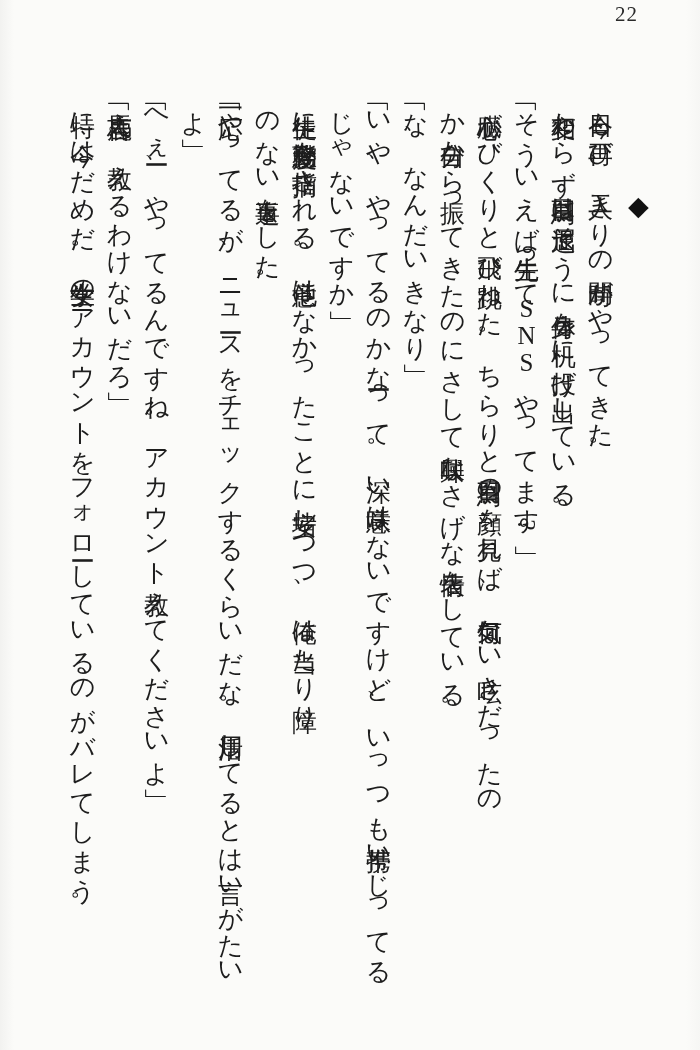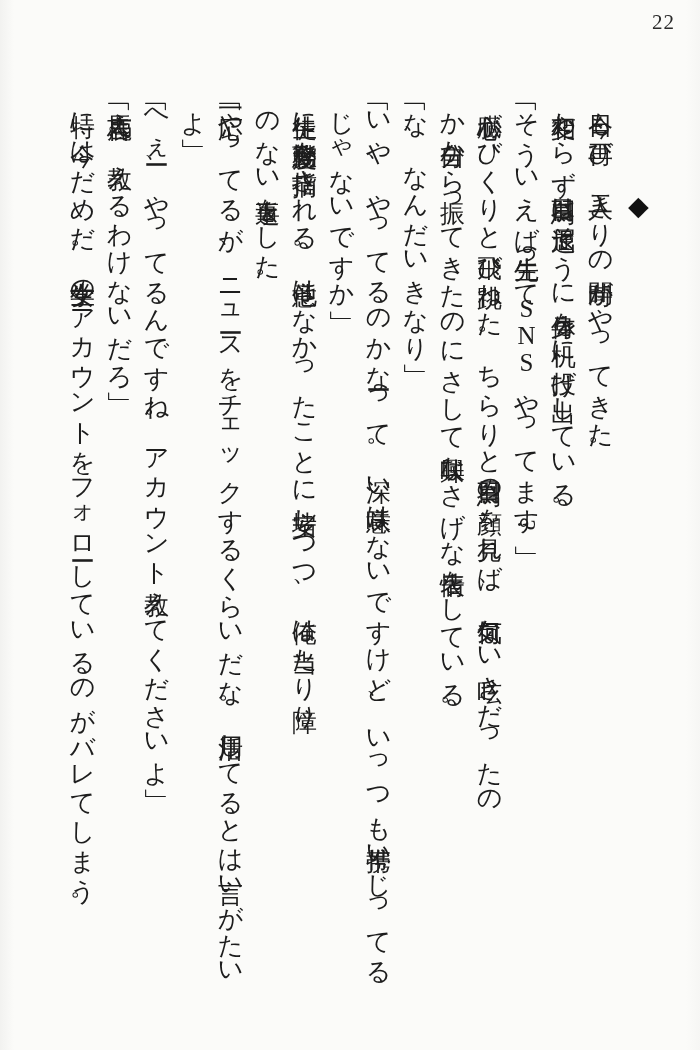--- a/index.html
+++ b/index.html
@@ -10,26 +10,25 @@
   .page {
     position: relative;
     width: 700px;
     height: 1050px;
     overflow: hidden;
     background: linear-gradient(90deg, #f2f2f0 0px, #fbfbf9 14px, #fbfbf9 686px, #f6f6f4 700px);
     font-family: "Liberation Serif", "DejaVu Serif", serif;
   }
   .page-number {
     position: absolute;
-    top: 10px;
+    top: 2px;
     left: 615px;
     font-size: 21px;
     letter-spacing: 1px;
     color: #2a2a2a;
-    margin-left: 37px;
   }
   .text-area {
     position: absolute;
     top: 95px;
     right: 44px;
     height: 952px;
     writing-mode: vertical-rl;
     text-orientation: mixed;
     font-size: 25px;
     line-height: 37px;

